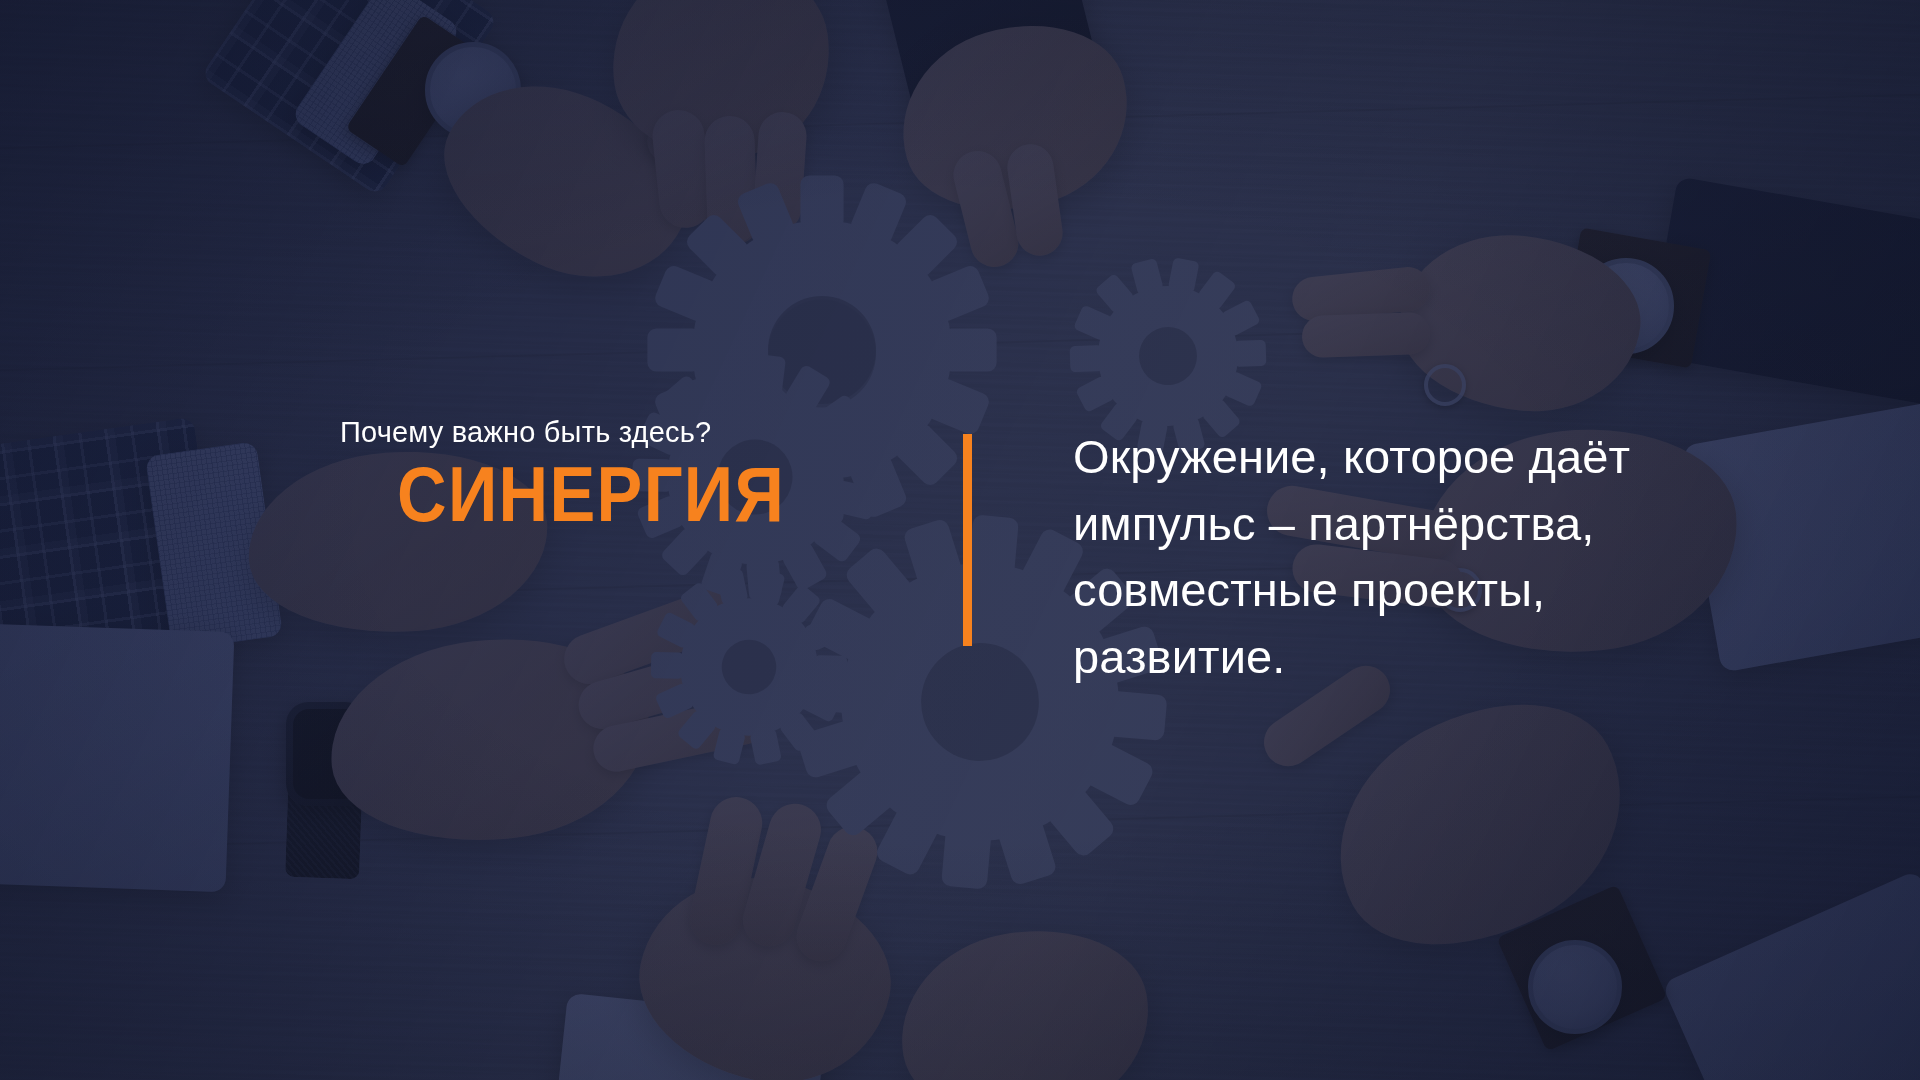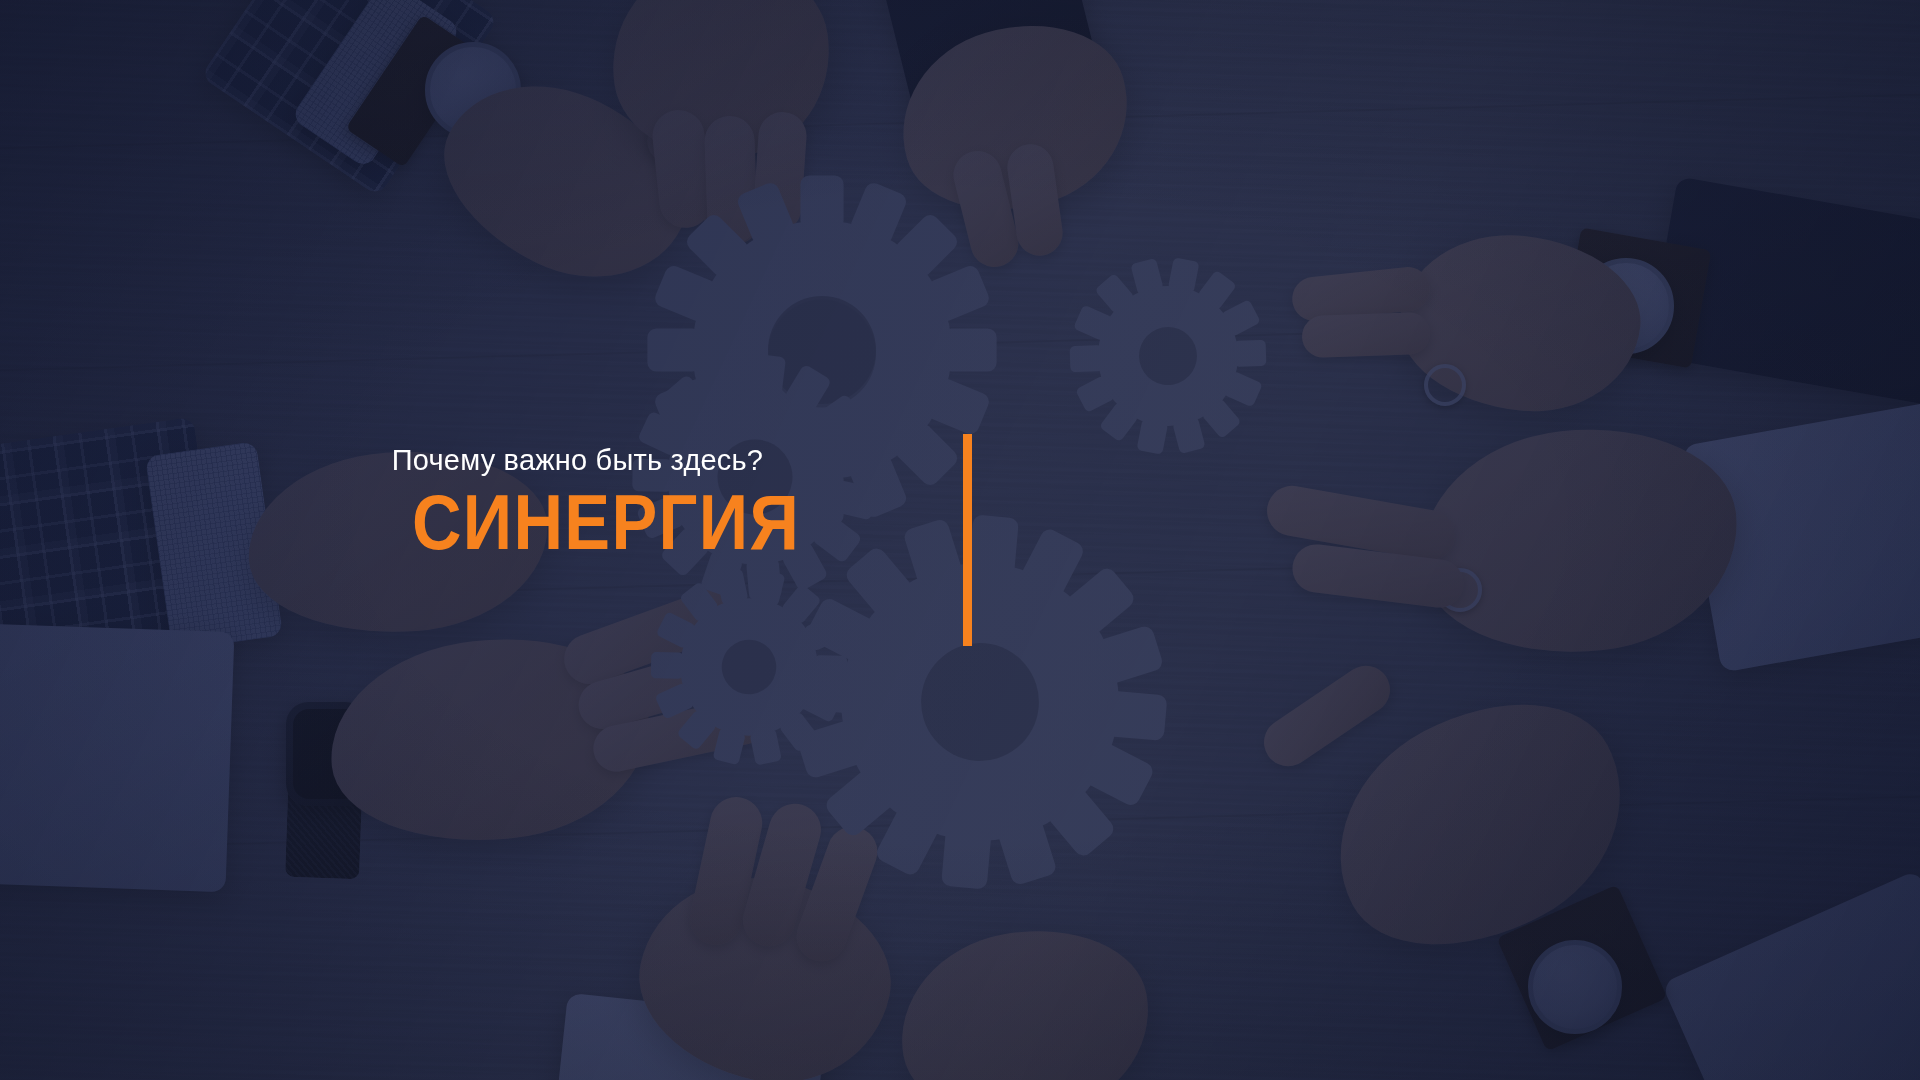--- a/index.html
+++ b/index.html
@@ -161,23 +161,23 @@
   }
 
   
   .content {
     position: absolute;
     inset: 0;
   }
   .left-block {
     position: absolute;
     left: 340px;
-    top: 444px;
+    top: 416px;
     width: 475px;
-    text-align: center;
+    text-align: left;
   }
   .eyebrow {
     color: #ffffff;
     font-size: 29px;
     font-weight: 400;
     letter-spacing: 0.2px;
     line-height: 1.15;
     white-space: nowrap;
   }
   .headline {
@@ -432,15 +432,18 @@
 
   <div class="content">
 
     <div class="left-block">
       <div class="eyebrow">Почему важно быть здесь?</div>
       <div class="headline">СИНЕРГИЯ</div>
     </div>
 
     <div class="divider"></div>
 
+    <div class="right-block">
+      <div class="body-text">Окружение, которое даёт импульс – партнёрства, совместные проекты, развитие.</div>
+    </div>
 
   </div>
 </div>
 
 </body></html>

